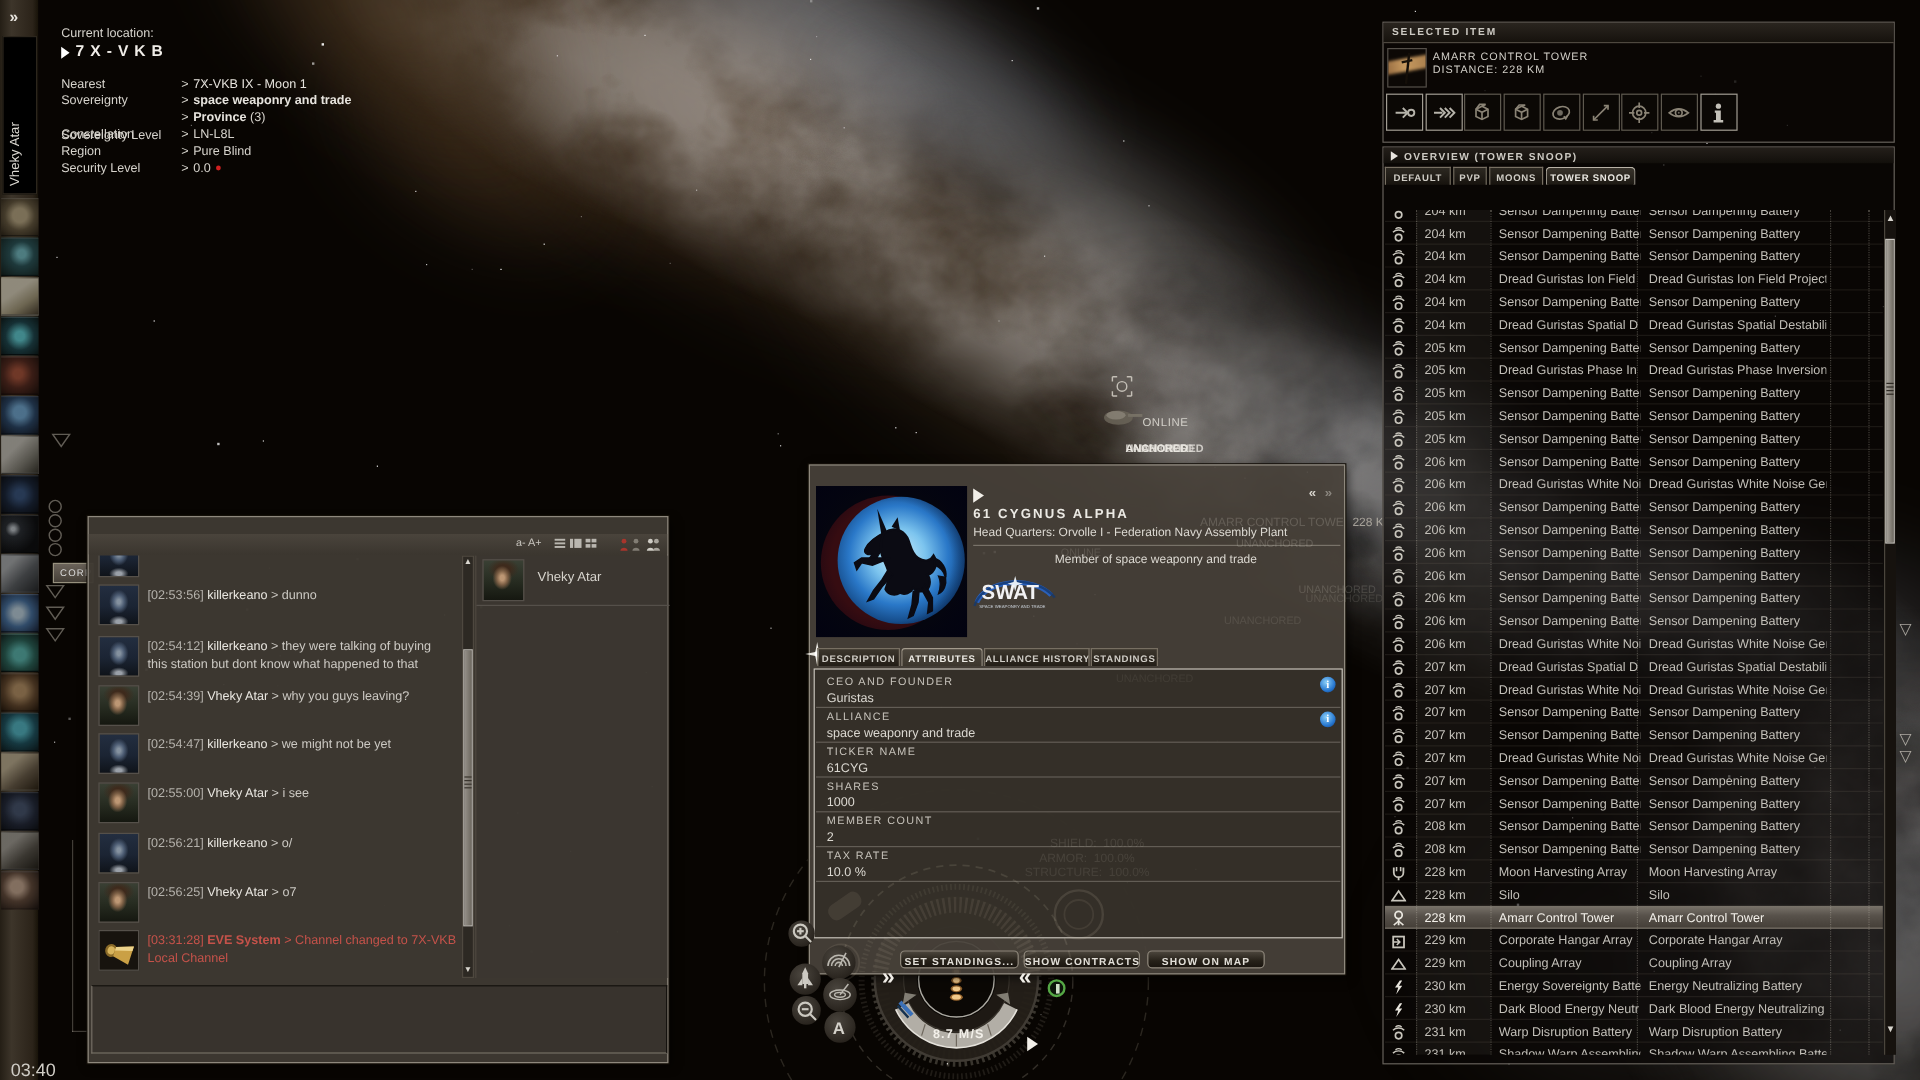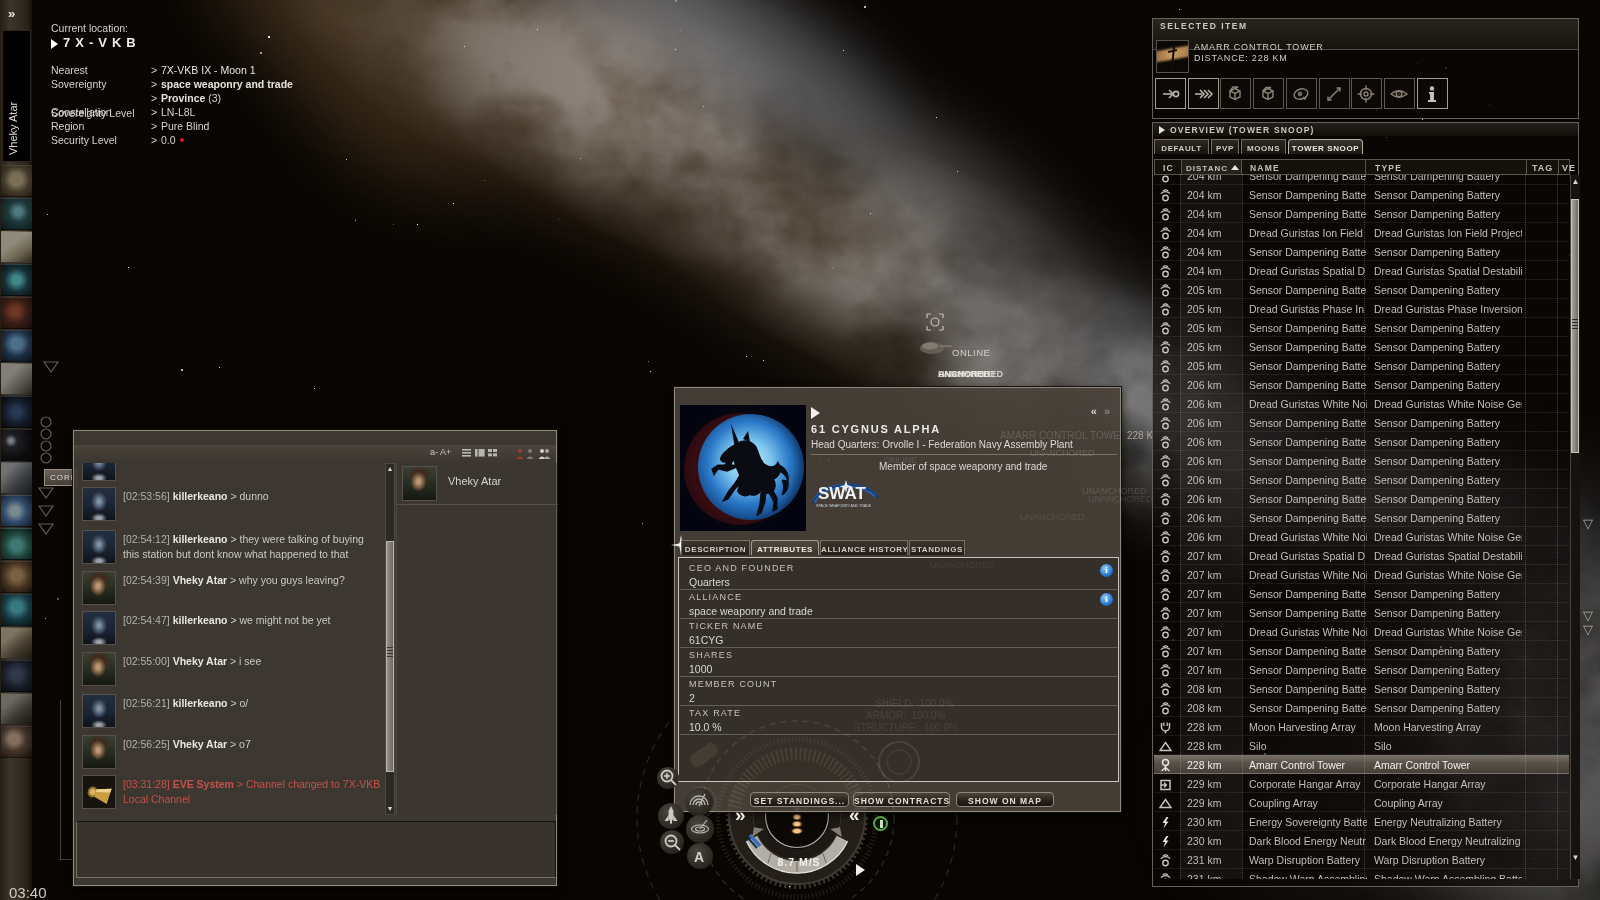--- a/index.html
+++ b/index.html
@@ -15,21 +15,21 @@
 
 .orow{position:absolute;left:0;width:415px;height:19px;border-bottom:1px solid rgba(125,118,106,.16)}
 .orow .d{position:absolute;left:33px;top:4px;font-size:10.5px;color:#c2bfb8}
 .orow .n{position:absolute;left:95px;top:4px;width:118px;font-size:10.5px;color:#c2bfb8;white-space:nowrap;overflow:hidden}
 .orow .t{position:absolute;left:220px;top:4px;width:148px;font-size:10.5px;color:#c2bfb8;white-space:nowrap;overflow:hidden}
 .orow svg{position:absolute;left:5px;top:3px}
 
 .msg{position:absolute;left:8px;font-size:10.5px;color:#ccc9c3}
 .pt{position:absolute;width:34px;height:34px;border:1px solid #55504a}
 .ts{color:#b4b1ab}
-.nm{font-weight:bold;color:#e9e6e0}
+.nm{font-weight:normal;color:#e9e6e0}
 
 .alab{position:absolute;left:10px;font-size:9px;letter-spacing:1.2px;color:#c7c3bb}
 .aval{position:absolute;left:10px;font-size:10.5px;color:#dbd8d1}
 .asep{position:absolute;left:1px;right:1px;height:1px;background:rgba(195,189,178,.33)}
 .btn{position:absolute;height:15px;border:1px solid #8d867a;border-radius:4px;background:linear-gradient(#4b453c,#262119 60%,#1a150f);color:#e2dfd8;font-size:8.5px;letter-spacing:1px;text-align:center;font-weight:bold;white-space:nowrap;overflow:hidden}
 .tab{position:absolute;height:15px;border:1px solid #776f62;border-bottom:none;background:linear-gradient(#3c362d,#231e17);color:#cfccc5;font-size:8px;letter-spacing:0.6px;text-align:center;font-weight:bold;padding-top:4px;white-space:nowrap;overflow:hidden}
 .faint{position:absolute;color:#cfc9bd;white-space:nowrap}
 </style></head>
 <body>
 <div id="stage">
@@ -440,21 +440,21 @@
           <path d="M11,1 L12.6,9.4 L21,11 L12.6,12.6 L11,21 L9.4,12.6 L1,11 L9.4,9.4 z" fill="#f4f2ec" opacity="0.95"></path>
           <circle cx="11" cy="11" r="2.2" fill="#fff"></circle>
         </svg>
   <div class="tab" style="left:6px;top:152px;width:69px">DESCRIPTION</div>
   <div class="tab" style="left:76px;top:152px;width:68px;background:linear-gradient(#56504599,#3c362d);border-color:#a39b8d;border-radius:3px 3px 0 0;color:#eceae4">ATTRIBUTES</div>
   <div class="tab" style="left:145px;top:152px;width:88px">ALLIANCE HISTORY</div>
   <div class="tab" style="left:234px;top:152px;width:56px">STANDINGS</div>
 
   <div class="abs" style="left:3px;top:169px;width:441px;height:225px;border:1px solid #cac5bc;background:rgba(40,36,30,.55)">
     <div class="alab" style="top:5px">CEO AND FOUNDER</div>
-          <div class="aval" style="top:18px">Quarters</div>
+          <div class="aval" style="top:18px">Guristas</div>
           <div class="asep" style="top:31px"></div>
     <div class="alab" style="top:34px">ALLIANCE</div>
           <div class="aval" style="top:47px">space weaponry and trade</div>
           <div class="asep" style="top:60px"></div>
     <div class="alab" style="top:63px">TICKER NAME</div>
           <div class="aval" style="top:76px">61CYG</div>
           <div class="asep" style="top:89px"></div>
     <div class="alab" style="top:92px">SHARES</div>
           <div class="aval" style="top:105px">1000</div>
           <div class="asep" style="top:118px"></div>
@@ -488,21 +488,21 @@
  <div class="faint" style="left:1088px;top:494px;font-size:9px;opacity:.15">UNANCHORED</div>
  <div class="faint" style="left:1020px;top:512px;font-size:9px;opacity:.13">UNANCHORED</div>
  <div class="faint" style="left:930px;top:560px;font-size:9px;opacity:.08">UNANCHORED</div>
  <div class="faint" style="left:875px;top:698px;font-size:10px;opacity:.13">SHIELD:&nbsp; 100.0%</div>
  <div class="faint" style="left:866px;top:710px;font-size:10px;opacity:.12">ARMOR:&nbsp; 100.0%</div>
  <div class="faint" style="left:854px;top:722px;font-size:10px;opacity:.11">STRUCTURE:&nbsp; 100.0%</div>
 </div>
 
 <div id="selitem">
  <div class="abs" style="left:1152px;top:18px;width:427px;height:101px;border:1px solid #66615a;background:rgba(10,7,5,.86)">
-   <div class="abs" style="left:0;top:0;right:0;height:31px;background:linear-gradient(#2a251f,#16120d);border-bottom:1px solid #4e483f">
+   <div class="abs" style="left:0;top:0;right:0;height:17px;background:linear-gradient(#2a251f,#16120d);border-bottom:1px solid #4e483f">
      <span class="abs" style="left:7px;top:2px;font-size:8.5px;letter-spacing:1.5px;color:#ccc9c2;font-weight:bold">SELECTED ITEM</span>
    </div>
    <div class="abs" style="left:3px;top:21px;width:33px;height:33px;border:1px solid #55504a;background:#0c0805;overflow:hidden">
      <div class="abs" style="left:-6px;top:7px;width:48px;height:11px;background:linear-gradient(90deg,#8a6038,#c89a60 40%,#9a7244);transform:rotate(-10deg);filter:blur(1.2px)"></div>
      <div class="abs" style="left:15px;top:3px;width:2px;height:26px;background:#140e08;transform:rotate(6deg)"></div>
      <div class="abs" style="left:11px;top:9px;width:9px;height:2px;background:#1a1209;transform:rotate(-12deg)"></div>
    </div>
    <div class="abs" style="left:41px;top:23px;font-size:9px;letter-spacing:0.8px;color:#d2cfc8">AMARR CONTROL TOWER</div>
    <div class="abs" style="left:41px;top:34px;font-size:9px;letter-spacing:0.8px;color:#d2cfc8">DISTANCE: 228 KM</div>
    <div id="actbtns" class="abs" style="left:2px;top:59px;width:420px;height:32px">
@@ -580,34 +580,20 @@
    <div class="abs" style="left:0;top:0;right:0;height:13px;background:linear-gradient(#241f1a,#120f0b)">
      <div class="abs" style="left:6px;top:3px;width:0;height:0;border-left:6px solid #e8e5df;border-top:4px solid transparent;border-bottom:4px solid transparent"></div>
      <span class="abs" style="left:17px;top:2px;font-size:8.5px;letter-spacing:1.2px;color:#ccc9c2;font-weight:bold">OVERVIEW (TOWER SNOOP)</span>
    </div>
 
    <div class="tab" style="left:1px;top:16px;width:55px;background:linear-gradient(#2c2821,#17130e)">DEFAULT</div>
    <div class="tab" style="left:58px;top:16px;width:28px;background:linear-gradient(#2c2821,#17130e)">PVP</div>
    <div class="tab" style="left:88px;top:16px;width:45px;background:linear-gradient(#2c2821,#17130e)">MOONS</div>
    <div class="tab" style="left:135px;top:16px;width:75px;background:linear-gradient(#39342c,#1d1913);border-color:#b8b2a6;border-radius:4px 4px 0 0;color:#eae8e2">TOWER SNOOP</div>
 
-   <div class="abs" style="left:1px;top:36px;width:416px;height:16px;background:#14110d;border:1px solid #5a554c">
-     <span class="abs" style="left:8px;top:3px;font-size:8.5px;letter-spacing:1.2px;color:#c4c1ba;font-weight:bold">IC</span>
-     <div class="abs" style="left:26px;top:0;width:61px;height:14px;background:#262118;border-left:1px solid #5a554c;border-right:1px solid #5a554c">
-       <span class="abs" style="left:4px;top:3.5px;font-size:8px;letter-spacing:1px;color:#c4c1ba;font-weight:bold">DISTANC</span>
-       <div class="abs" style="right:2px;top:5px;width:0;height:0;border-bottom:5px solid #e8e5df;border-left:4px solid transparent;border-right:4px solid transparent"></div>
-     </div>
-     <span class="abs" style="left:95px;top:3px;font-size:8.5px;letter-spacing:1.2px;color:#c4c1ba;font-weight:bold">NAME</span>
-     <div class="abs" style="left:210px;top:0;width:1px;height:14px;background:#5a554c"></div>
-     <span class="abs" style="left:220px;top:3px;font-size:8.5px;letter-spacing:1.2px;color:#c4c1ba;font-weight:bold">TYPE</span>
-     <div class="abs" style="left:371px;top:0;width:1px;height:14px;background:#5a554c"></div>
-     <span class="abs" style="left:377px;top:3px;font-size:9px;letter-spacing:1px;color:#c4c1ba;font-weight:bold">TAG</span>
-     <div class="abs" style="left:403px;top:0;width:1px;height:14px;background:#5a554c"></div>
-     <span class="abs" style="left:407px;top:3px;font-size:9px;letter-spacing:1px;color:#c4c1ba;font-weight:bold">VE</span>
-   </div>
 
    <div id="obody" class="abs" style="left:1px;top:52px;width:416px;height:704px;overflow:hidden">
      <div class="abs" style="left:26px;top:0;width:62px;height:704px;background:rgba(240,230,210,.05)"></div>
      <div id="orows">
             <div class="orow" style="top:-9px;">
               <svg width="13" height="15" viewBox="0 0 13 15">
                 <circle cx="6.5" cy="10" r="2.7" fill="none" stroke="#c8c5bc" stroke-width="1.4"></circle>
                 <path d="M1.8,5.6 A6.2,5.4 0 0,1 11.2,5.6" fill="none" stroke="#c8c5bc" stroke-width="1.2"></path>
                 <path d="M3.9,2.9 A3.7,3.1 0 0,1 9.1,2.9" fill="none" stroke="#c8c5bc" stroke-width="1.1"></path>
               </svg>

